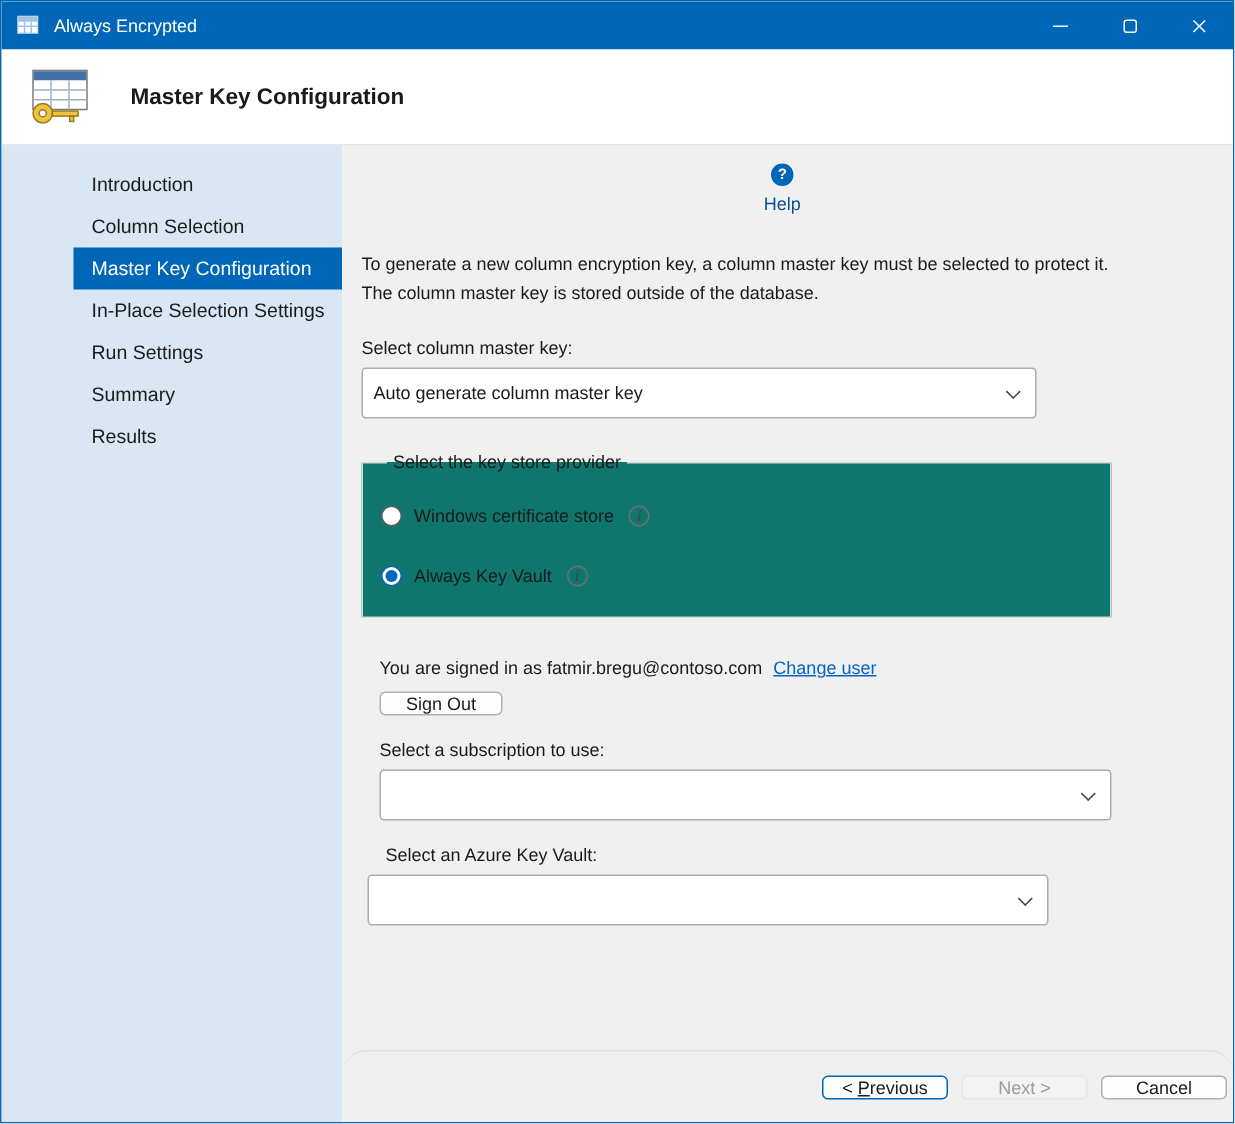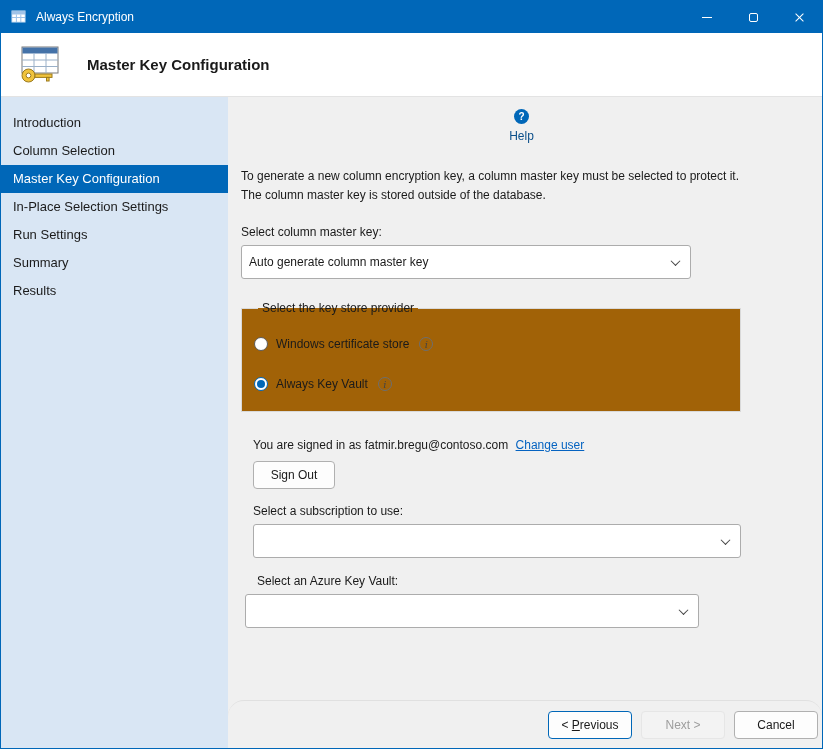--- a/index.html
+++ b/index.html
@@ -49,21 +49,21 @@
 
   .sidebar {
     width: 227px; flex: 0 0 227px;
     background: #d9e6f4;
     padding-top: 12px;
   }
   .side-item {
     height: 28px; line-height: 28px;
     padding-left: 12px;
     font-size: 13px; color: #1b1b1b;
-    cursor: default; white-space: nowrap;
+    cursor: default; white-space: nowrap; margin-left: 48px;
   }
   .side-item.selected { background: #0067b8; color: #ffffff; }
 
   .right-col { flex: 1; display: flex; flex-direction: column; min-width: 0; }
 
   .main { flex: 1; background: #f0f0f0; padding: 12px 20px 0 13px; position: relative; }
 
   .help-row { display: flex; justify-content: flex-end; align-items: center; gap: 5px; flex-direction: column; }
   .help-icon {
     width: 15px; height: 15px; border-radius: 50%;
@@ -103,21 +103,21 @@
   }
   .dd-master { width: 450px; }
   .dd-subscription { width: 488px; margin-left: 12px; }
   .dd-vault { width: 454px; margin-left: 4px; }
 
   .groupbox {
     width: 500px;
     margin: 22px 0 0 0;
     border: 1px solid #d9d9d9;
     padding: 12px 12px 16px 12px;
-    background: #a16207;
+    background: #0f766e;
   }
   .groupbox legend { font-size: 12px; color: #1a1a1a; padding: 0 4px; margin-left: 4px; }
   .radio-row { display: flex; align-items: center; gap: 8px; margin: 6px 0 0 0; height: 22px; }
   .radio-row + .radio-row { margin-top: 18px; }
   .radio {
     width: 14px; height: 14px; border-radius: 50%;
     border: 1px solid #5c5c5c; background: #fff;
     position: relative; flex: 0 0 auto;
   }
   .radio.checked { border-color: #0067b8; }
@@ -137,21 +137,21 @@
 
   .signedin { margin: 26px 0 0 12px; font-size: 12px; color: #1a1a1a; }
   .link { color: #0563c1; text-decoration: underline; cursor: pointer; margin-left: 4px; }
 
   .btn {
     font-family: "Liberation Sans", sans-serif;
     font-size: 12px; color: #1a1a1a;
     background: #fdfdfd;
     border: 1px solid #b0b0b0;
     border-radius: 4px;
-    min-width: 84px; height: 28px;
+    min-width: 84px; height: 16px;
     padding: 0 10px;
     cursor: default;
   }
   .btn-signout { margin: 9px 0 0 12px; min-width: 82px; }
 
   .sub-label { margin: 15px 0 0 12px; }
   .vault-label { margin: 16px 0 0 16px; }
 
   
   .footer {
@@ -173,21 +173,21 @@
   <div class="titlebar">
     <span class="titlebar-icon">
       <svg width="16" height="16" viewBox="0 0 16 16">
         <rect x="1" y="2" width="13" height="11" fill="#ffffff" stroke="#cfe3f5"></rect>
         <rect x="1" y="2" width="13" height="3.5" fill="#9fc3e8"></rect>
         <line x1="1" y1="8.5" x2="14" y2="8.5" stroke="#9fc3e8"></line>
         <line x1="5.4" y1="5.5" x2="5.4" y2="13" stroke="#9fc3e8"></line>
         <line x1="9.8" y1="5.5" x2="9.8" y2="13" stroke="#9fc3e8"></line>
       </svg>
     </span>
-    <span class="titlebar-title">Always Encryption</span>
+    <span class="titlebar-title">Always Encrypted</span>
     <div class="titlebar-buttons">
       <div class="tb-btn">
           <span class="icon-min"></span>
         </div>
       <div class="tb-btn">
           <span class="icon-max"></span>
         </div>
       <div class="tb-btn">
           <span class="icon-close"></span>
         </div>

